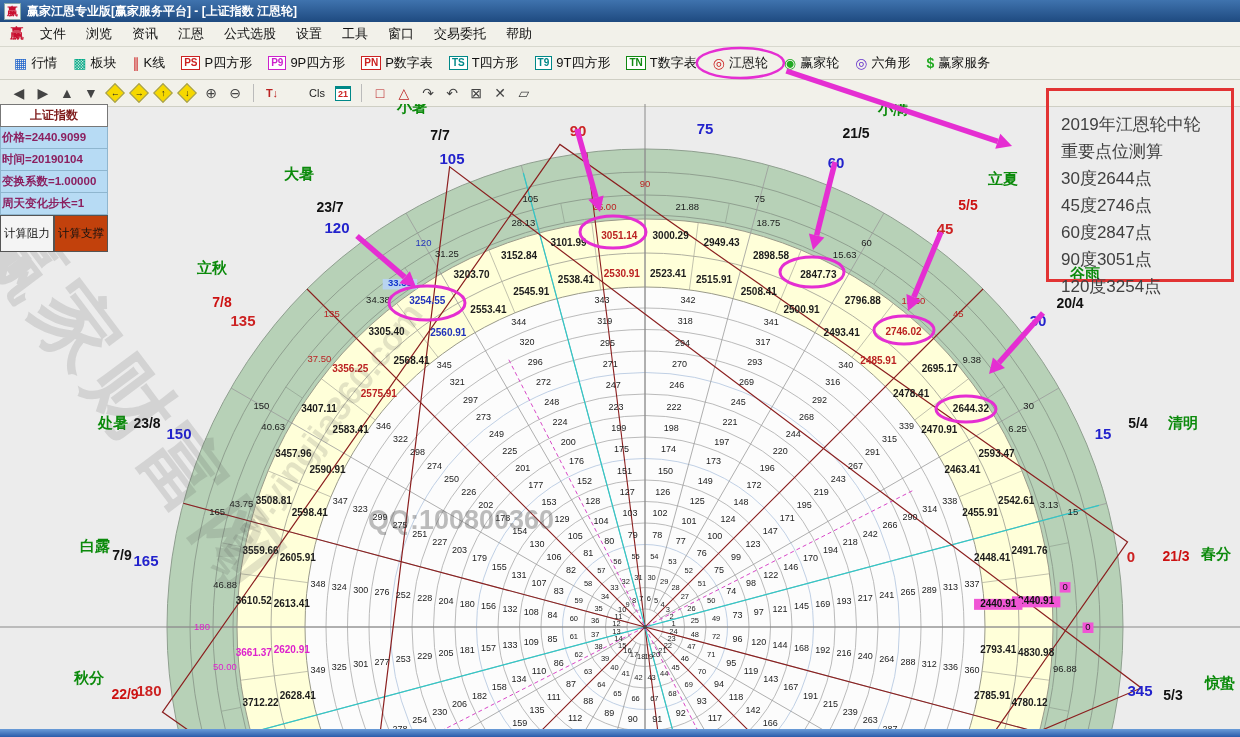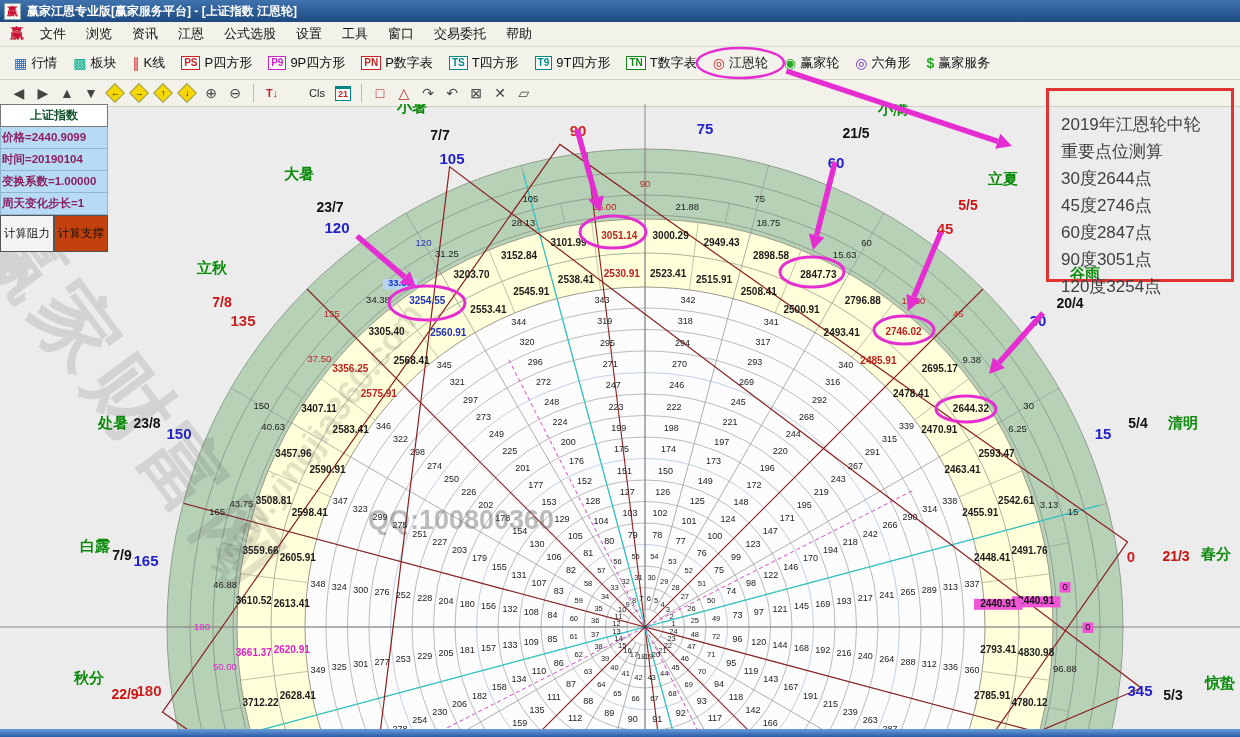--- a/index.html
+++ b/index.html
@@ -35,21 +35,21 @@
   .tb2-red{color:#b22;}
   .diamond{width:12px;height:12px;background:#f6d800;border:1px solid #996;
            transform:rotate(45deg);display:flex;align-items:center;justify-content:center;}
   .diamond span{transform:rotate(-45deg);font-size:9px;color:#222;font-weight:bold;}
   .tb2-measure{font-size:11px;font-weight:bold;color:#b22;}
   .tb2-cls{font-size:11px;color:#222;width:26px;margin-left:19px;}
   .cal{border:1px solid #088;border-top:3px solid #088;background:#fff;color:#c22;
        font-size:9px;font-weight:bold;padding:0 2px;line-height:11px;}
   .info-panel{position:absolute;left:0;top:104px;width:108px;z-index:30;font-size:12px;}
   .ip-header{background:#fff;border:1px solid #777;text-align:center;padding:2px 0;
-             font-weight:bold;color:#14532d;}
+             font-weight:bold;color:#7f1d1d;}
   .ip-row{background:#b7dbf4;color:#8b2060;border:1px solid #8fb6cf;border-top:none;
           padding:3px 1px;font-weight:bold;font-size:11.5px;white-space:nowrap;overflow:hidden;}
   .ip-buttons{display:flex;}
   .ip-btn{flex:1;border:1px solid #555;background:#f4f4f4;padding:10px 0;text-align:center;
           font-size:11.5px;color:#111;white-space:nowrap;}
   .ip-btn.alt{background:#c2410c;}
   .annotation-box{position:absolute;left:1046px;top:88px;width:188px;height:194px;
                   border:3px solid #e23333;z-index:25;box-sizing:border-box;
                   padding:20px 0 0 12px;}
   .anno-line{color:#404040;font-size:17px;line-height:27px;font-weight:500;white-space:nowrap;}

